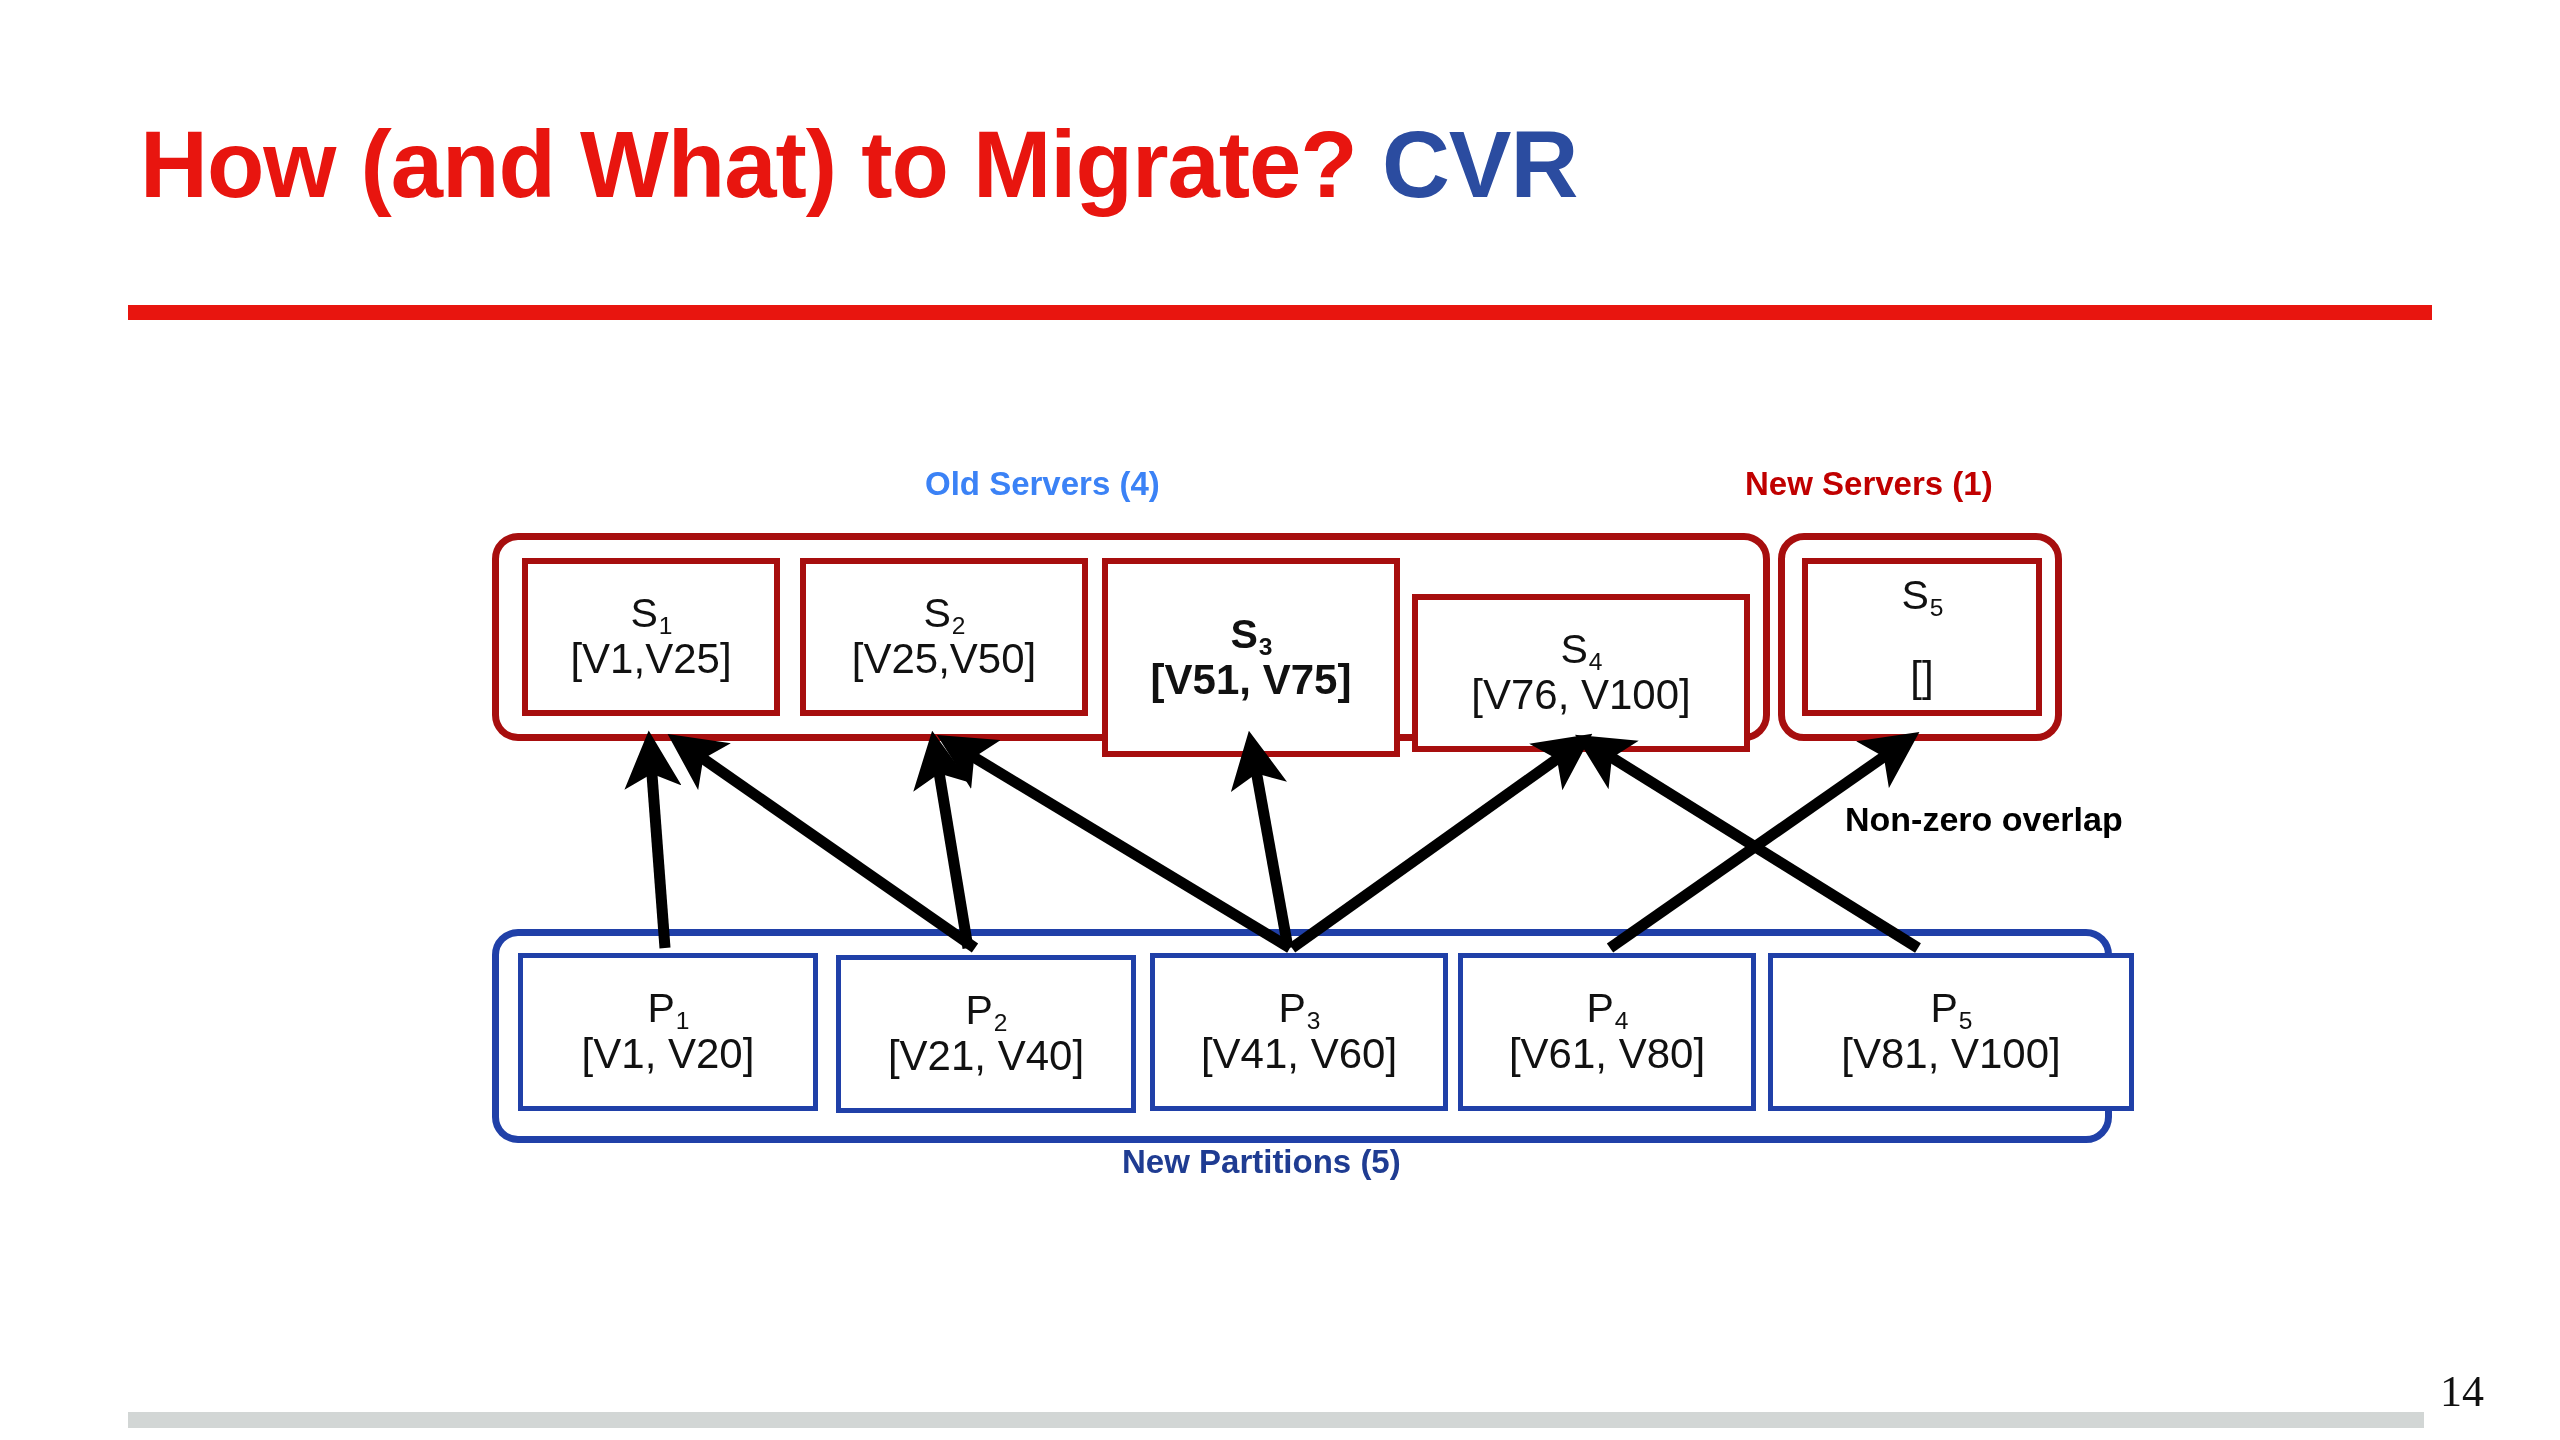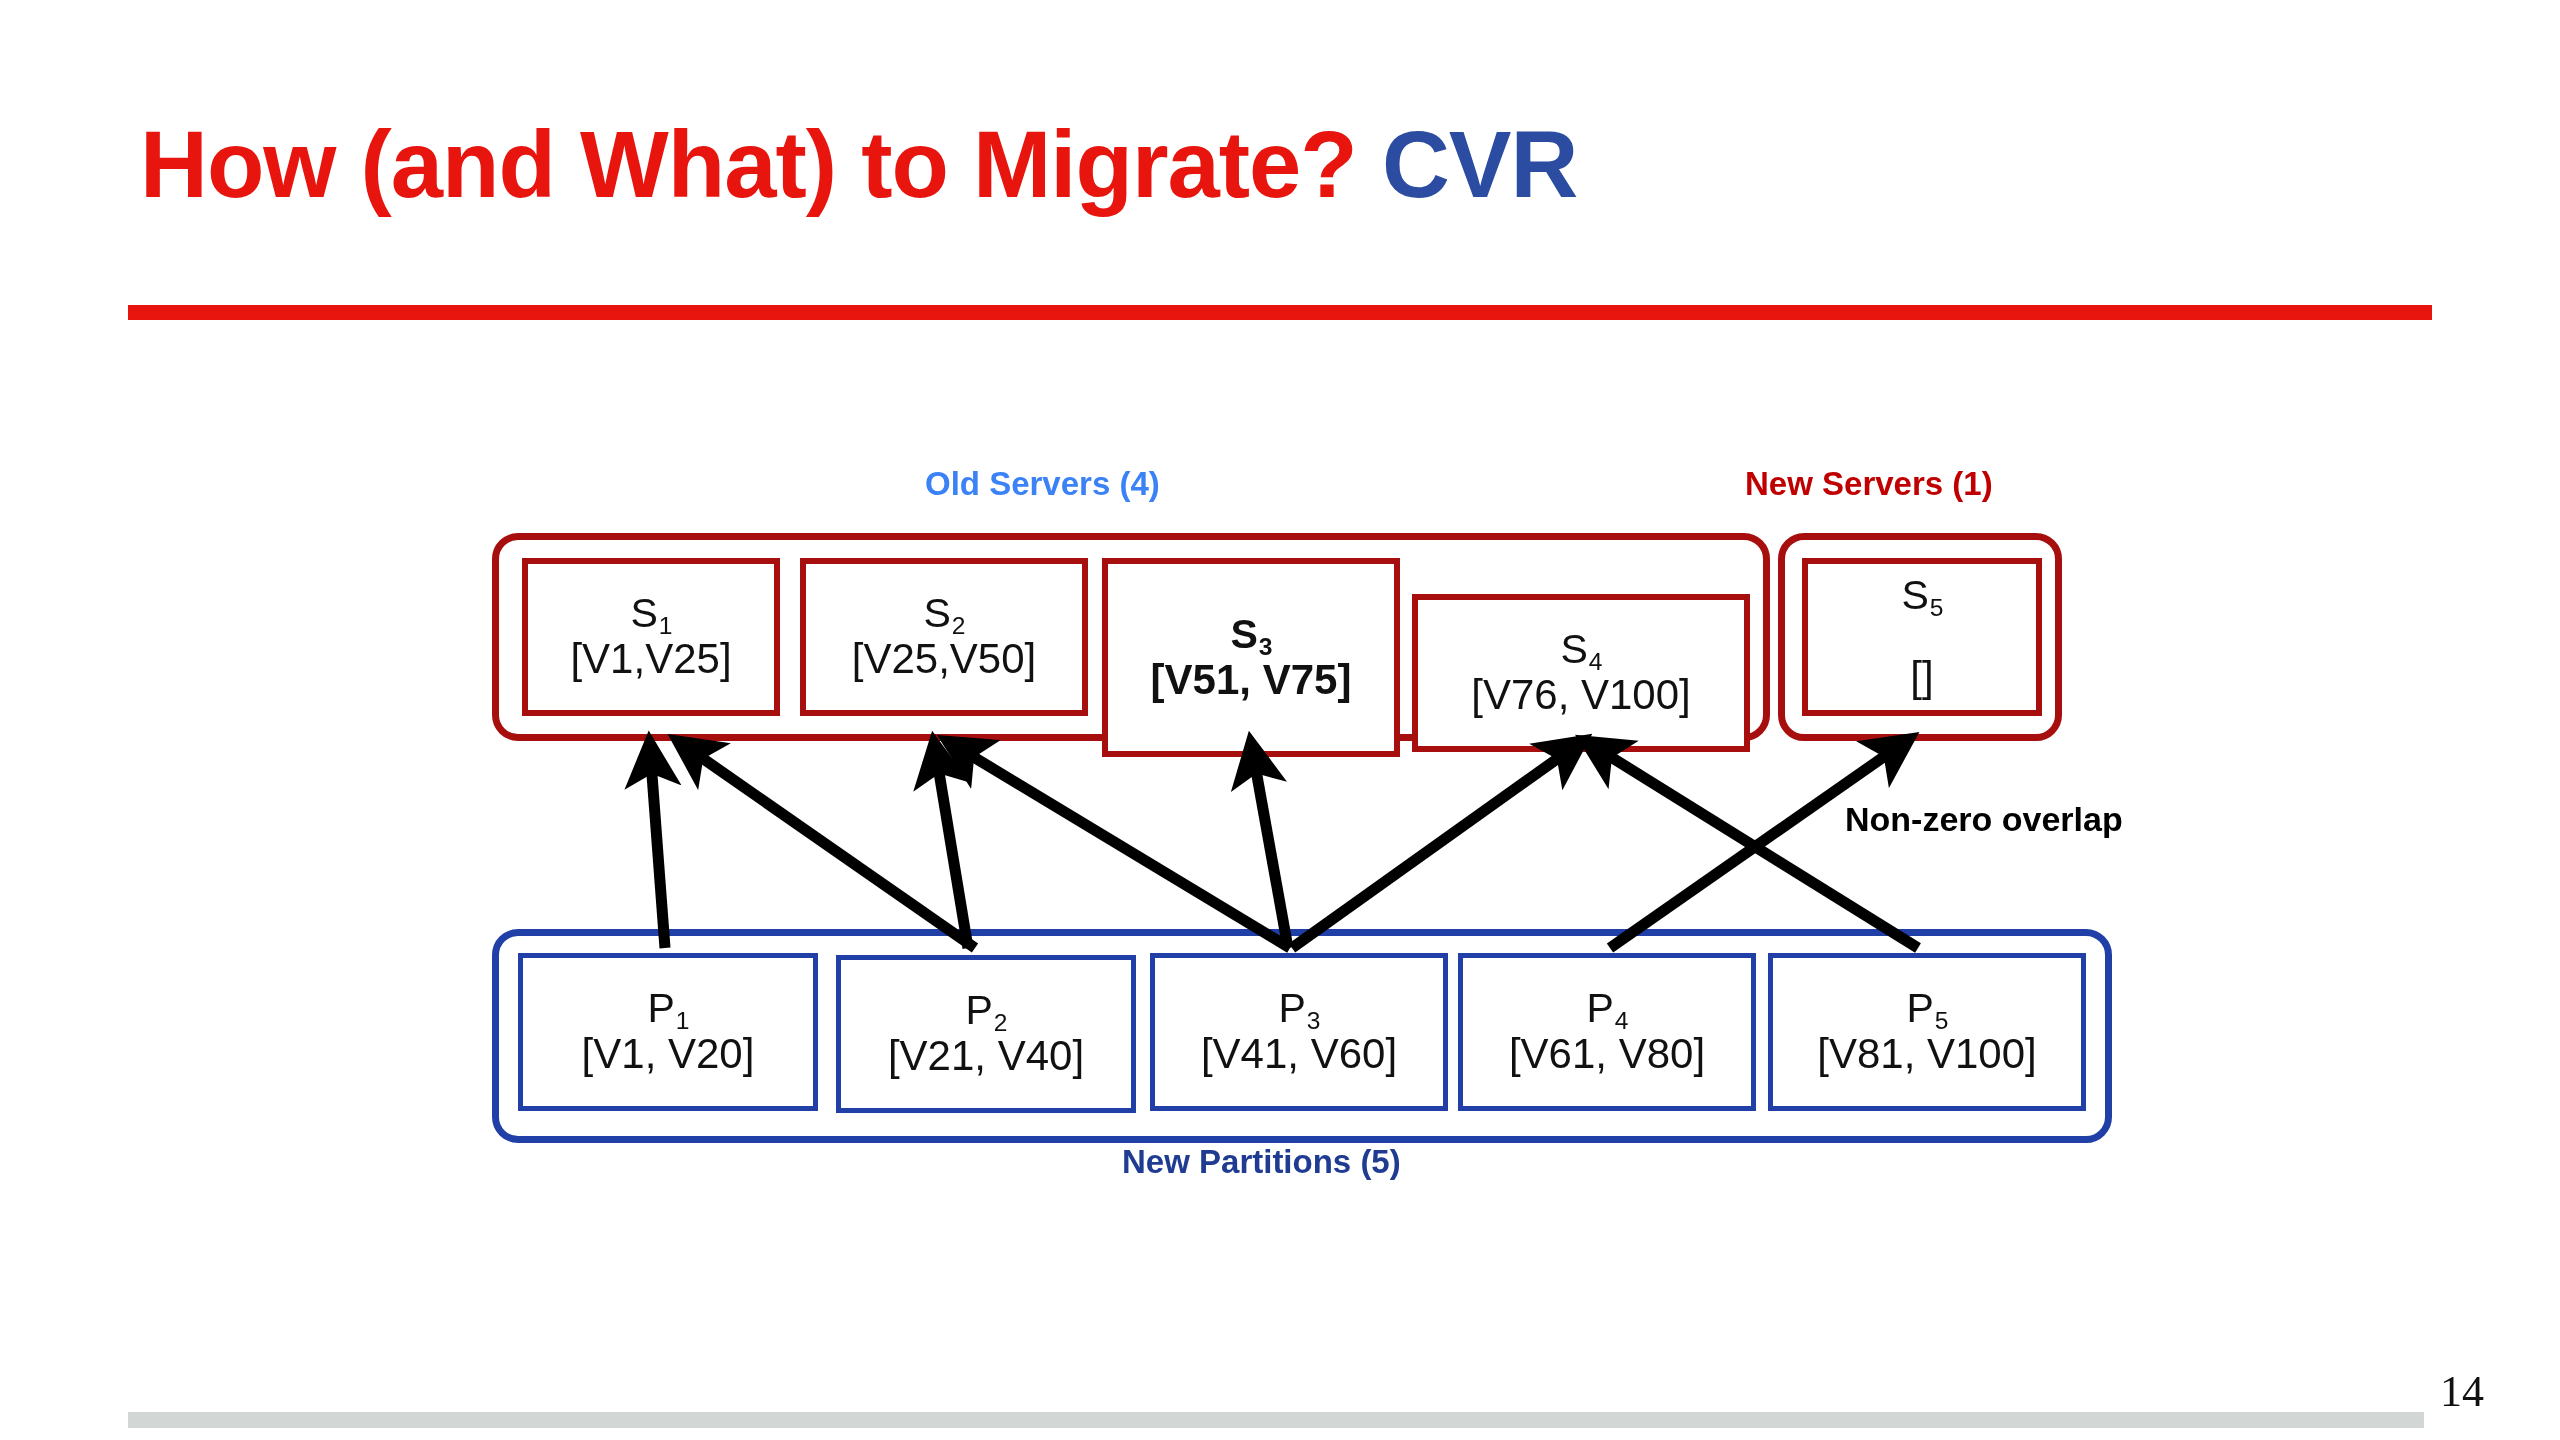--- a/index.html
+++ b/index.html
@@ -123,21 +123,21 @@
   #node-s2 { left: 800px;  top: 558px; width: 288px; height: 158px; }
   #node-s3 { left: 1102px; top: 558px; width: 298px; height: 199px; font-weight: bold; }
   #node-s4 { left: 1412px; top: 558px; width: 338px; height: 158px; margin-top: 36px; }
   #node-s5 { left: 1802px; top: 558px; width: 240px; height: 158px; gap: 36px; }
 
   
   #node-p1 { left: 518px;  top: 953px;  width: 300px; height: 158px; }
   #node-p2 { left: 836px;  top: 955px;  width: 300px; height: 158px; }
   #node-p3 { left: 1150px; top: 953px;  width: 298px; height: 158px; }
   #node-p4 { left: 1458px; top: 953px;  width: 298px; height: 158px; }
-  #node-p5 { left: 1768px; top: 953px;  width: 318px; height: 158px; }
+  #node-p5 { left: 1768px; top: 953px;  width: 366px; height: 158px; }
 
   
   #arrow-layer {
     position: absolute;
     left: 0;
     top: 0;
     width: 2560px;
     height: 1440px;
     pointer-events: none;
   }

